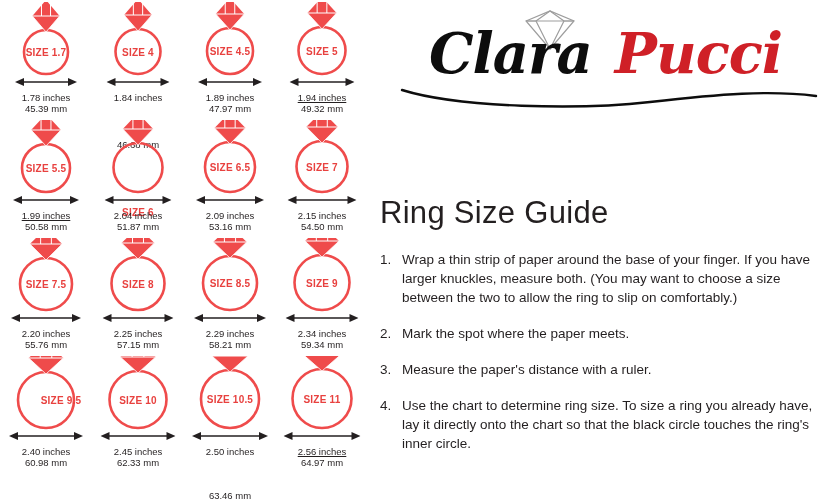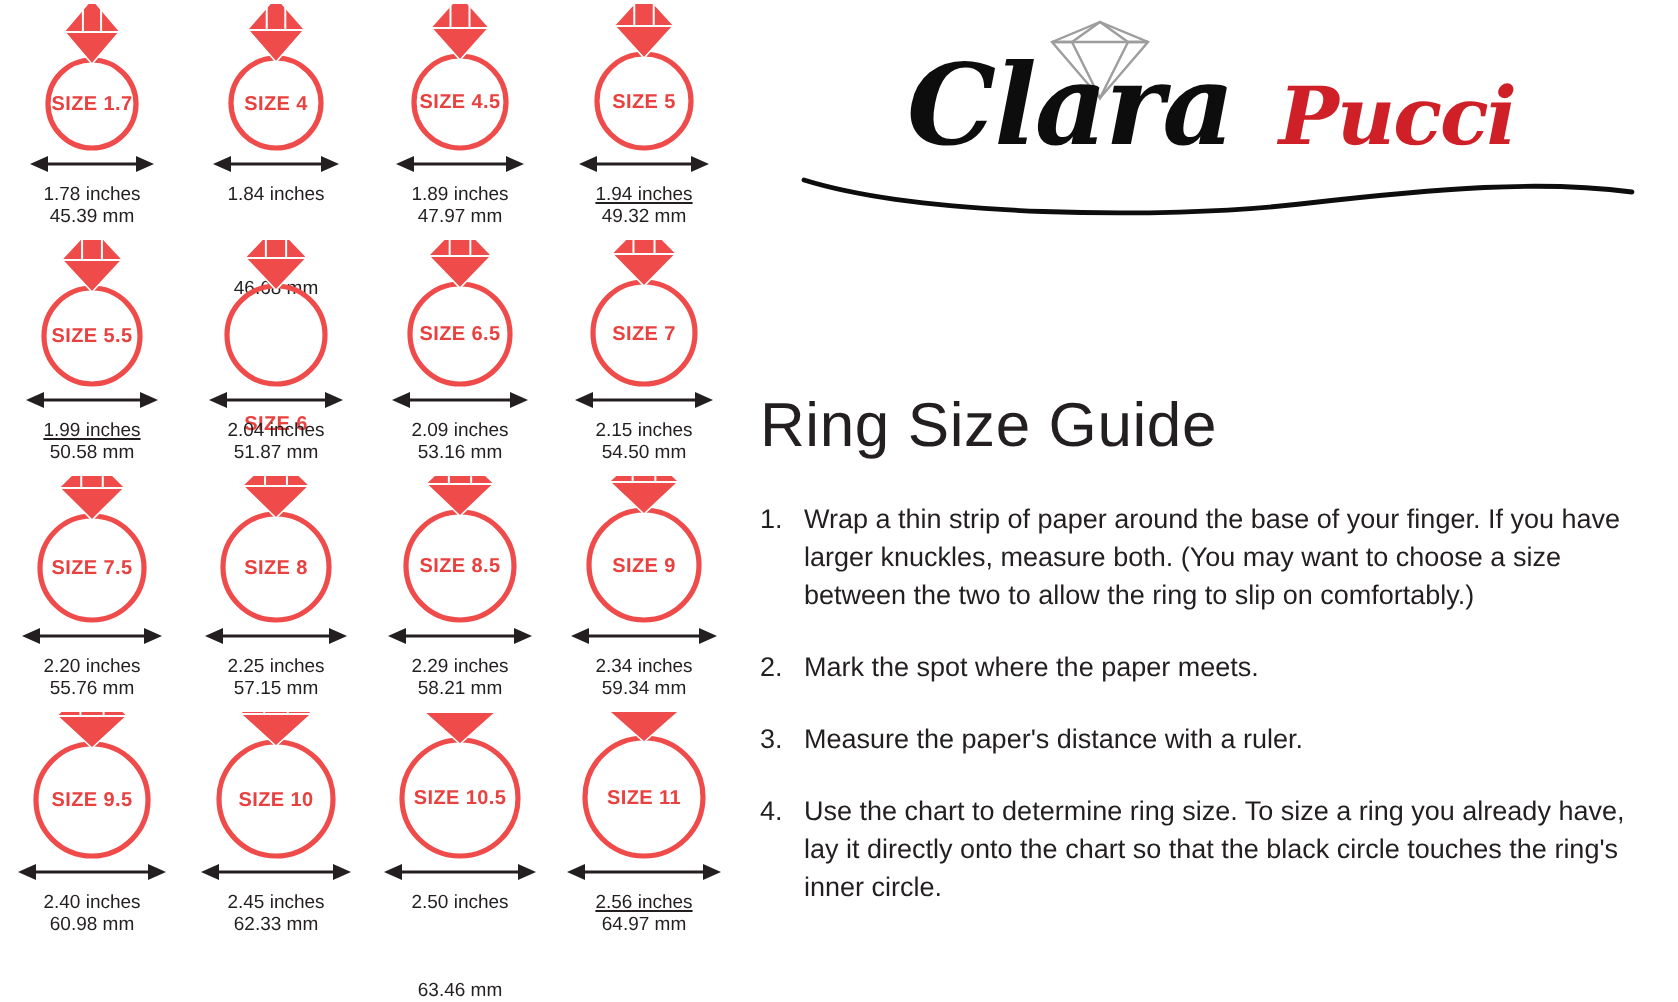--- a/index.html
+++ b/index.html
@@ -113,21 +113,21 @@
     font-style: italic;
     font-weight: bold;
     font-size: 56px;
     color: #0d0d0d;
     letter-spacing: -1px;
   }
   .logo-pucci {
     font-family: "DejaVu Serif", serif;
     font-style: italic;
     font-weight: bold;
-    font-size: 40px;
+    font-size: 56px;
     color: #cf2027;
     letter-spacing: -1px;
     margin-left: 23px;
   }
   .swoosh {
     position: absolute;
     left: 28px;
     top: 86px;
   }
 
@@ -430,21 +430,21 @@
         <div class="cell">
           <div class="ring-wrap">
             <svg class="ring-svg" width="70" height="74" viewBox="0 0 70 74">
               <circle cx="35" cy="44" r="28" fill="none" stroke="#ef4b4b" stroke-width="2.6"></circle>
               <path d="M17.64 2 L35 -14 L52.36 2 L35 18 Z" fill="#ef4b4b"></path>
               <path d="M17.64 2 L52.36 2" stroke="#ffffff" stroke-width="1"></path>
               <path d="M29.213333333333335 -14 L29.213333333333335 2 M40.78666666666667 -14 L40.78666666666667 2" stroke="#ffffff" stroke-width="1"></path>
               <path d="M17.64 2 L35 18 L52.36 2" stroke="#ffffff" stroke-width="0.8" fill="none"></path>
             </svg>
           </div>
-          <div class="size-label" style="top: 41px;">SIZE 9.5</div>
+          <div class="size-label" style="top: 41px; padding-left: 15px;">SIZE 9.5</div>
           <div class="arrow-wrap" style="top: 76px;">
             <svg width="74" height="12" viewBox="0 0 74 12" style="position:absolute;left:50%;transform:translateX(-50%);">
               <line x1="6" y1="6" x2="68" y2="6" stroke="#231f20" stroke-width="1.6"></line>
               <path d="M0 6 L9 2 L9 10 Z" fill="#231f20"></path>
               <path d="M74 6 L65 2 L65 10 Z" fill="#231f20"></path>
             </svg>
           </div>
           <div class="meas" style="top: 92px;">2.40 inches</div>
           <div class="meas" style="top: 103px;">60.98 mm</div>
         </div>

